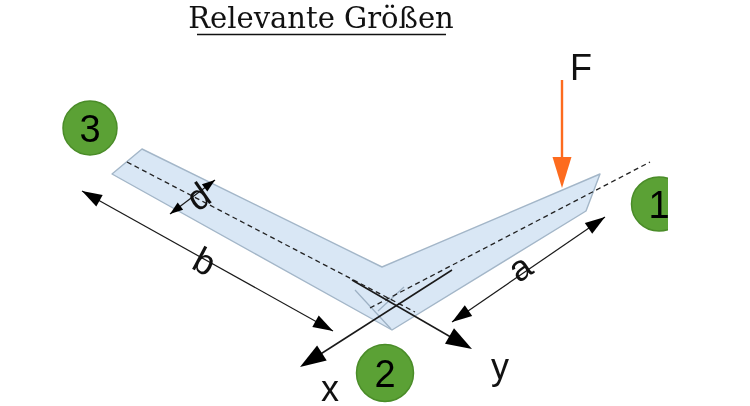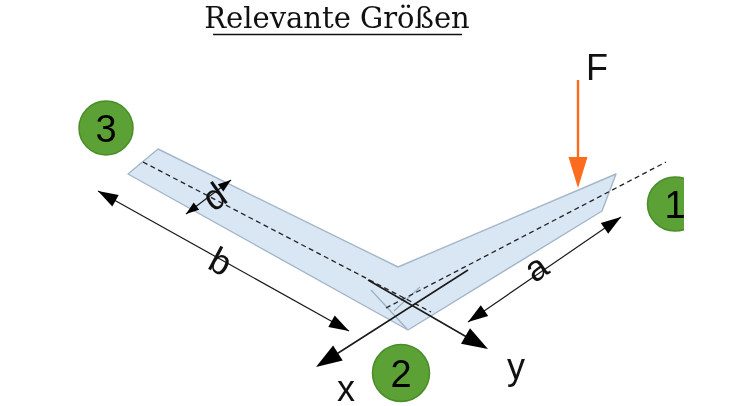--- a/index.html
+++ b/index.html
@@ -1,17 +1,17 @@
 <!DOCTYPE html>
 <html><head>
 <meta charset="utf-8">
 <style>
   html,body{margin:0;padding:0;background:#ffffff;}
   .stage{position:relative;width:668px;height:406px;background:#ffffff;overflow:hidden;
-         font-family:"Liberation Sans",sans-serif;padding-left:16px;}
+         font-family:"Liberation Sans",sans-serif;}
   svg{display:block}
   .title-text{font-family:"DejaVu Serif",serif;font-size:29px;fill:#111;}
   .lbl{font-family:"Liberation Sans",sans-serif;font-size:36px;fill:#111;}
   .num{font-family:"Liberation Sans",sans-serif;font-size:38px;fill:#000;}
 </style>
 </head>
 <body>
 
 <div class="stage">
 <svg width="750" height="406" viewBox="0 0 750 406" xmlns="http://www.w3.org/2000/svg">

